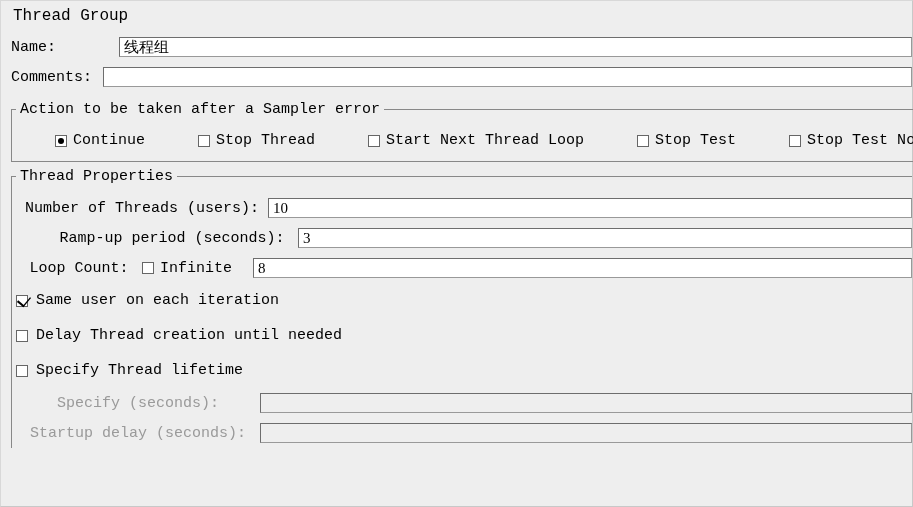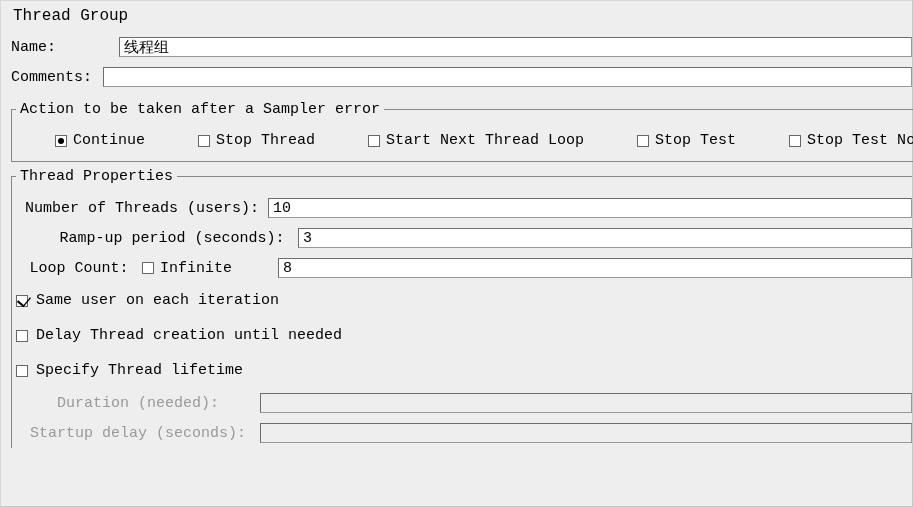--- a/index.html
+++ b/index.html
@@ -45,21 +45,21 @@
   .comments-label {
     width: 92px;
   }
   input[type="text"] {
     border: 1px solid #999;
     border-top-color: #6d6d6d;
     border-left-color: #6d6d6d;
     background: #fff;
     height: 20px;
     padding: 0 4px;
-    font-family: Liberation Mono, monospace;
+    font-family: Liberation Serif, serif;
     font-size: 15px;
     box-sizing: border-box;
     flex: 1;
     min-width: 40px;
   }
   input[type="text"][disabled] {
     background: #eeeeee;
     color: #888;
   }
   fieldset {
@@ -129,21 +129,21 @@
     white-space: pre;
     text-align: center;
   }
   .tp-label.w-threads   { width: 252px; }
   .tp-label.w-ramp      { width: 252px; margin-left: 30px; }
   .tp-label.w-loop      { width: 126px; }
   .loop-infinite {
     display: flex;
     align-items: center;
     gap: 6px;
-    width: 136px;
+    width: 111px;
   }
   .check-row {
     display: flex;
     align-items: center;
     gap: 8px;
     padding: 9px 0;
   }
   .tp-label.w-dur {
     width: 244px;
   }
@@ -222,21 +222,21 @@
       <span class="check-box"></span>
       <span>Delay Thread creation until needed</span>
     </div>
 
     <div class="check-row">
       <span class="check-box"></span>
       <span>Specify Thread lifetime</span>
     </div>
 
     <div class="tp-row">
-      <span class="tp-label w-dur label disabled">Duration (needed):</span>
+      <span class="tp-label w-dur label disabled">Specify (seconds):</span>
       <input type="text" disabled="" value="" style="">
     </div>
 
     <div class="tp-row">
       <span class="tp-label w-dur label disabled">Startup delay (seconds):</span>
       <input type="text" disabled="" value="" style="">
     </div>
 
   </fieldset>
 

